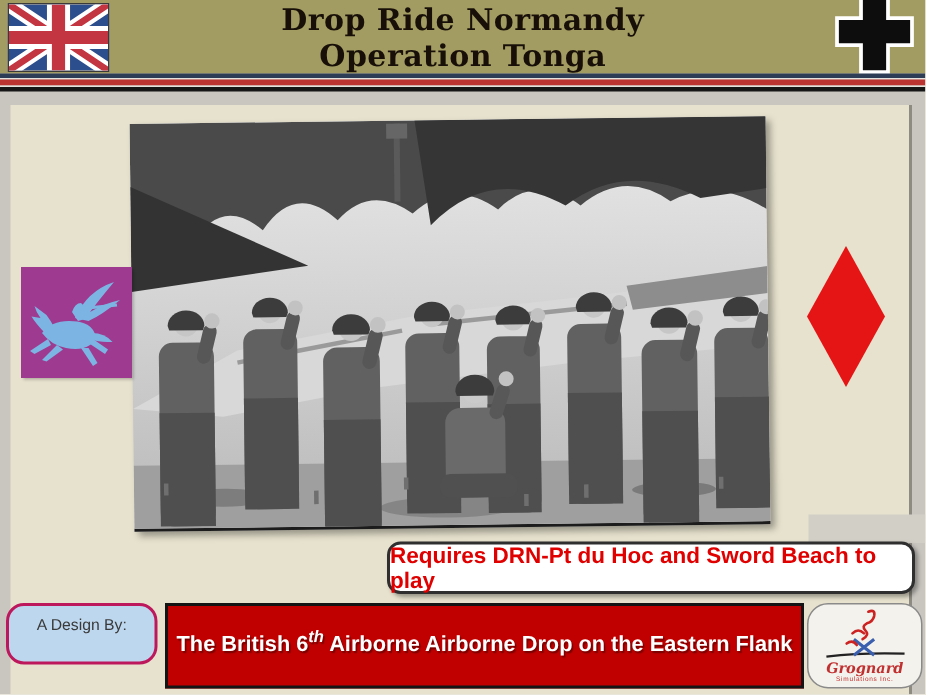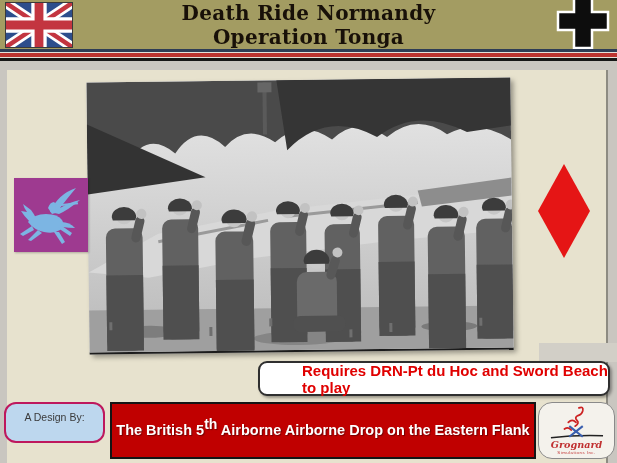--- a/index.html
+++ b/index.html
@@ -41,37 +41,37 @@
   
   .pegasus{position:absolute;left:14px;top:178px;width:74px;height:74px;background:#9e3a90;box-shadow:1px 1px 2px rgba(0,0,0,.25);}
   .pegasus svg{display:block;width:100%;height:100%;}
   .diamond{position:absolute;left:538px;top:164px;width:52px;height:94px;}
   
   .note{
     position:absolute;left:258px;top:361px;width:352px;height:35px;box-sizing:border-box;
     background:#ffffff;border:2px solid #2f2f2f;border-radius:9px;
     box-shadow:2px 2px 3px rgba(0,0,0,.35);
     display:flex;align-items:center;justify-content:center;
-    color:#e00000;font-weight:bold;font-size:15px;padding-left:42px;
+    color:#e00000;font-weight:bold;font-size:15px;
   }
   
   .design{
     position:absolute;left:4px;top:402px;width:101px;height:41px;box-sizing:border-box;
     background:#bdd7ee;border:2px solid #be185d;border-radius:12px;
     text-align:center;color:#3a3a3a;font-size:10.5px;line-height:13px;padding-top:7px;
   }
   .design .copyright{margin-top:9px;}
   .banner{
     position:absolute;left:110px;top:402px;width:426px;height:57px;box-sizing:border-box;
     background:#c00000;border:2px solid #141414;
     color:#ffffff;font-weight:bold;font-size:14.5px;line-height:21px;
     display:flex;flex-direction:column;justify-content:center;text-align:center;
     text-shadow:1px 1px 1px rgba(0,0,0,.4);
   }
-  .banner sup{font-size:14px;vertical-align:super;line-height:0;}
+  .banner sup{font-size:11px;vertical-align:super;line-height:0;font-style:italic;}
   .publisher{
     position:absolute;left:538px;top:402px;width:77px;height:57px;box-sizing:border-box;
     background:#f4f2ec;border:1px solid #8a8a8a;border-radius:14px;
   }
   .publisher svg{display:block;width:100%;height:100%;}
 </style>
 </head>
 <body>
 
 <div class="stage">
@@ -80,21 +80,21 @@
     <div class="flag">
       <svg viewBox="0 0 60 40" preserveAspectRatio="none">
         <rect width="60" height="40" fill="#2d4e8c"></rect>
         <path d="M0,0 L60,40 M60,0 L0,40" stroke="#ffffff" stroke-width="9"></path>
         <path d="M0,0 L60,40 M60,0 L0,40" stroke="#c33540" stroke-width="4"></path>
         <path d="M30,0 V40 M0,20 H60" stroke="#ffffff" stroke-width="14"></path>
         <path d="M30,0 V40 M0,20 H60" stroke="#c33540" stroke-width="8"></path>
       </svg>
     </div>
     <div class="title">
-      <div>Death Ride Normandy</div>
+      <div>Drop Ride Normandy</div>
       <div>Operation Tonga</div>
     </div>
     <div class="cross">
       <svg viewBox="0 0 56 50" preserveAspectRatio="none">
         <path d="M19,-4 h18 v16 h16 v18 h-16 v18 h-18 v-18 h-16 v-18 h16 Z" fill="#0d0d0d" stroke="#ffffff" stroke-width="2.5"></path>
       </svg>
     </div>
   </div>
 
   <div class="stripes">
@@ -204,21 +204,21 @@
   <div class="note">
     <span>Requires DRN-Pt du Hoc and Sword Beach to play</span>
   </div>
 
   <div class="design">
     <div>A Design By:</div>
   </div>
 
   <div class="banner">
     <div>
-      <span>The British 5</span><sup>th</sup><span> Airborne Airborne Drop on the Eastern Flank</span>
+      <span>The British 6</span><sup>th</sup><span> Airborne Airborne Drop on the Eastern Flank</span>
     </div>
   </div>
 
   <div class="publisher">
     <svg viewBox="0 0 77 57">
 
       <path d="M12,36 Q38,33 66,34" stroke="#222222" stroke-width="1.6" fill="none"></path>
 
       <path d="M31,24 L45,35 M45,24 L31,35" stroke="#3a5fae" stroke-width="2.2" fill="none"></path>
 

